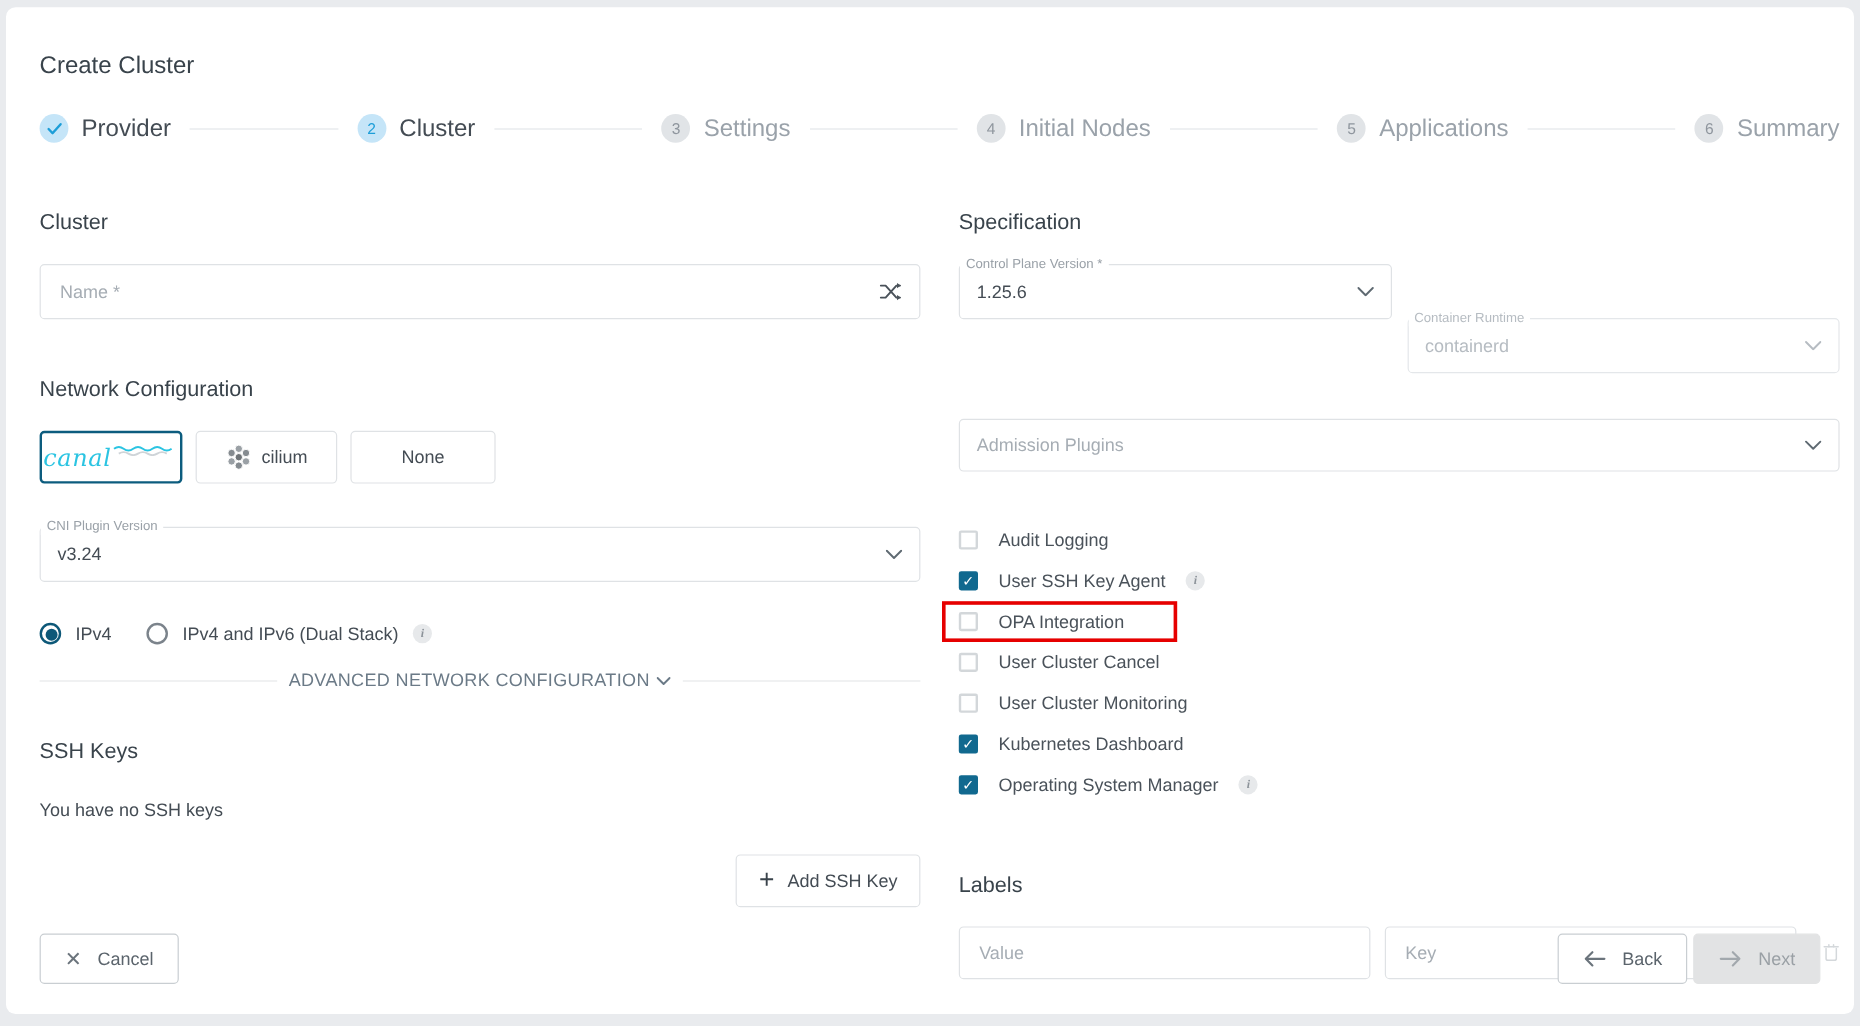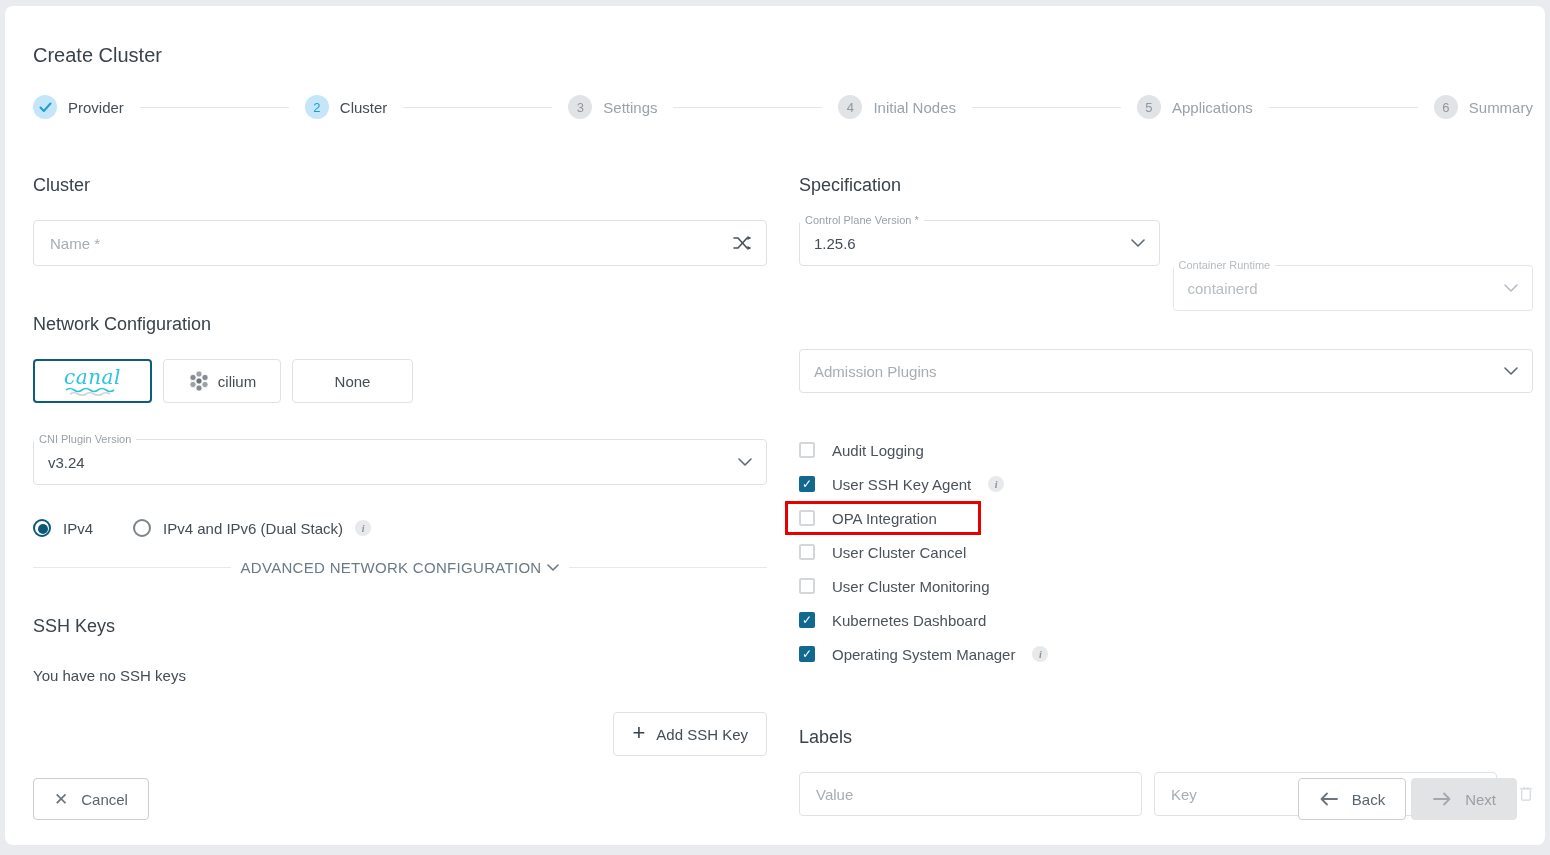--- a/index.html
+++ b/index.html
@@ -20,21 +20,21 @@
   
   .stepper { display:flex; align-items:center; margin-bottom:40px; }
   .step { display:flex; align-items:center; gap:11px; white-space:nowrap; }
   .step-circle {
     width:24px; height:24px; border-radius:50%;
     display:flex; align-items:center; justify-content:center;
     font-size:13px;
   }
   .step.done .step-circle, .step.active .step-circle { background:#c5e5f8; color:#1d9ed8; }
   .step.pending .step-circle { background:#e1e4e7; color:#8f969e; }
-  .step-label { font-size:15px; }
+  .step-label { font-size:20px; }
   .step.done .step-label, .step.active .step-label { color:#444c54; }
   .step.pending .step-label { color:#9aa2aa; }
   .connector { flex:1; height:1px; background:#e3e6e9; margin:0 16px; }
 
   
   .columns { display:grid; grid-template-columns:1fr 1fr; column-gap:32px; }
   .section-heading { font-size:18px; font-weight:400; color:#39434b; margin:16px 0 24px 0; }
 
   
   .field {
@@ -56,25 +56,25 @@
   
   .cni-row { display:flex; gap:11px; margin-bottom:36px; }
   .cni-btn {
     height:44px; border:1px solid #dfe2e5; border-radius:4px; background:#fff;
     display:flex; align-items:center; justify-content:center; gap:8px;
     font-size:15px; color:#444c54; cursor:pointer; padding:0 18px;
   }
   .cni-btn.canal { width:119px; border:2px solid #0c5c7e; }
   .cni-btn.cilium { width:118px; }
   .cni-btn.none { width:121px; }
-  .canal-logo { display:flex; flex-direction:column; align-items:flex-start; line-height:1; }
+  .canal-logo { display:flex; flex-direction:row; align-items:flex-start; line-height:1; }
   .canal-text { color:#2bc4e2; font-size:20px; font-style:italic; font-family:"DejaVu Serif", serif; letter-spacing:0.5px; }
 
   
-  .radio-row { display:flex; align-items:center; gap:40px; margin:34px 0 14px 0; }
+  .radio-row { display:flex; align-items:center; gap:29px; margin:34px 0 14px 0; }
   .radio-item { display:flex; align-items:center; gap:12px; font-size:15px; color:#444c54; }
   .radio-outer { width:18px; height:18px; border-radius:50%; border:2px solid #7b838b; position:relative; flex:none; }
   .radio-item.selected .radio-outer { border-color:#0d5878; }
   .radio-item.selected .radio-outer::after {
     content:""; position:absolute; left:3px; top:3px; width:10px; height:10px;
     border-radius:50%; background:#0d5878;
   }
 
   .adv-divider { display:flex; align-items:center; margin:22px 0 20px 0; }
   .adv-divider .line { flex:1; height:1px; background:#e6e8ea; }

